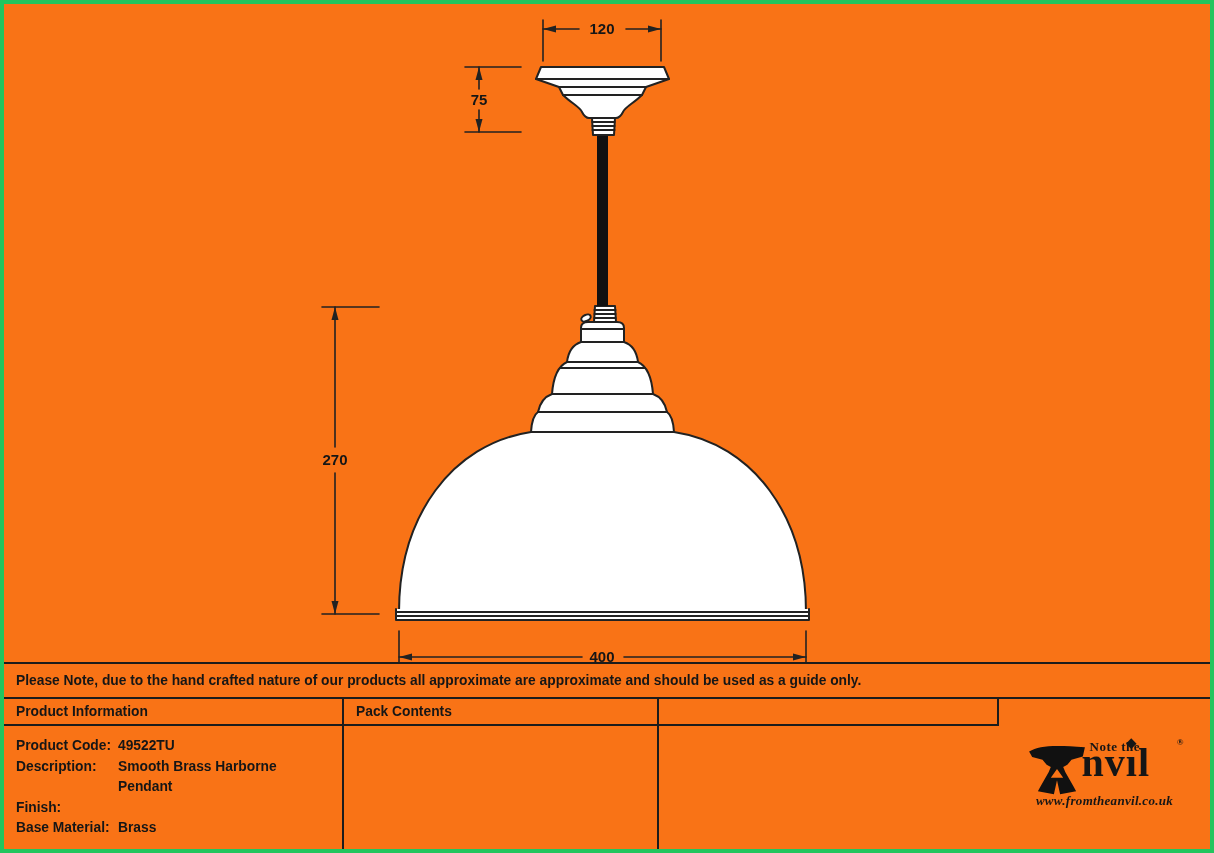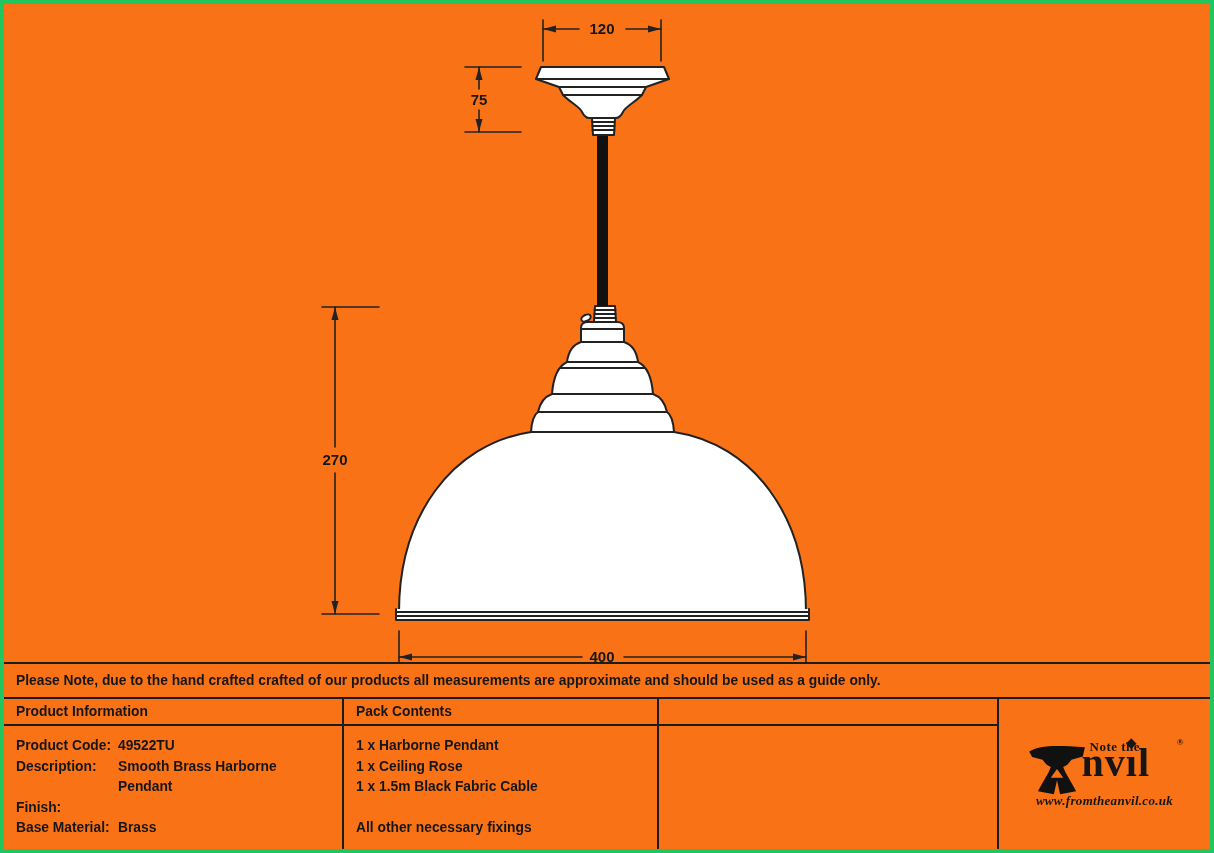--- a/index.html
+++ b/index.html
@@ -172,21 +172,21 @@
       </g>
 
       <text class="dim-text" x="598" y="30" text-anchor="middle">120</text>
       <text class="dim-text" x="475" y="101" text-anchor="middle">75</text>
       <text class="dim-text" x="331" y="461" text-anchor="middle">270</text>
       <text class="dim-text" x="598" y="658" text-anchor="middle">400</text>
     </svg>
   </div>
 
   <div class="note-bar">
-    <span>Please Note, due to the hand crafted crafted of our products all measurements are approximate and should be used as a guide only.</span>
+    <span>Please Note, due to the hand crafted nature of our products all approximate are approximate and should be used as a guide only.</span>
   </div>
 
   <div class="info-table">
 
     <div class="header-cell cell-r">
       <span>Product Information</span>
     </div>
     <div class="header-cell cell-r">
       <span>Pack Contents</span>
     </div>
@@ -216,23 +216,17 @@
       </div>
       <div class="kv-row">
         <span>Finish:</span>
       </div>
       <div class="kv-row">
         <span>Base Material:</span>
         <span>Brass</span>
       </div>
     </div>
 
-    <div class="body-cell cell-r">
-      <div class="pack-line">1 x Harborne Pendant</div>
-      <div class="pack-line">1 x Ceiling Rose</div>
-      <div class="pack-line">1 x 1.5m Black Fabric Cable</div>
-      <div class="pack-footer">All other necessary fixings</div>
-    </div>
 
     <div class="body-cell cell-r"></div>
   </div>
 
 </div>
 
 </body></html>

